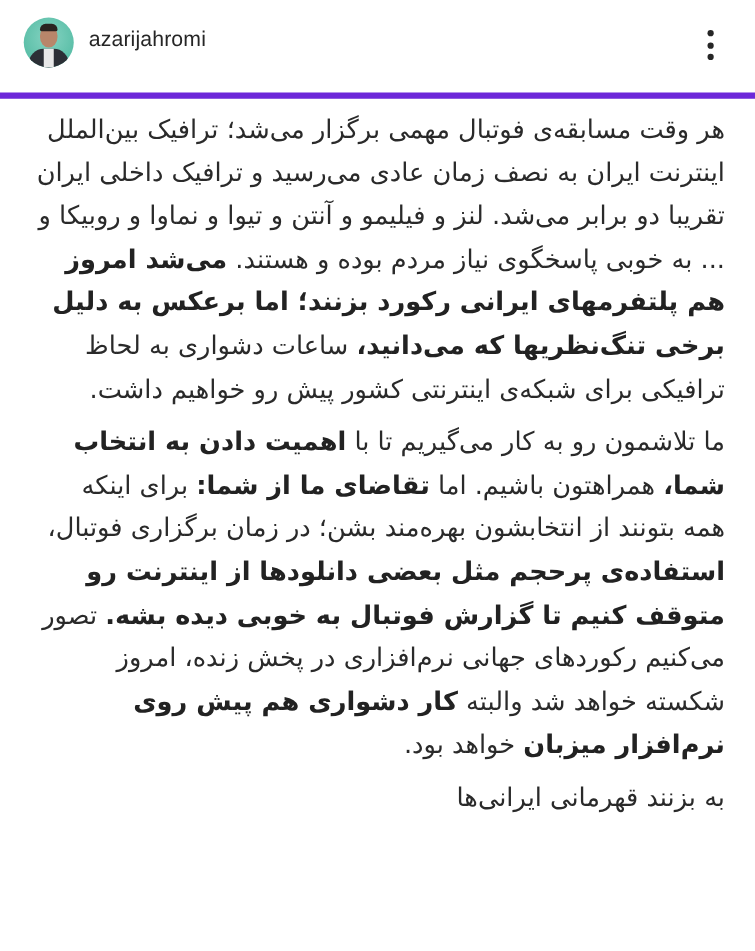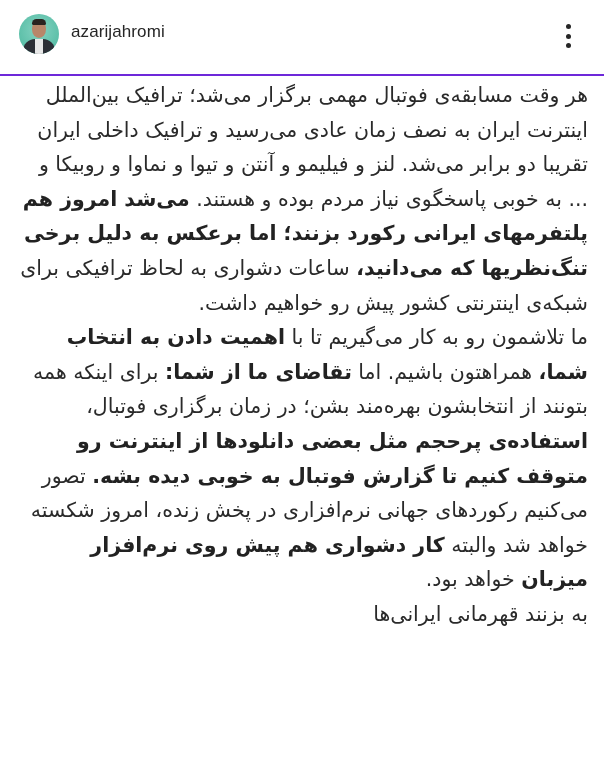--- a/index.html
+++ b/index.html
@@ -1,29 +1,29 @@
 <!DOCTYPE html>
 <html><head>
 <meta charset="utf-8">
 <style>
   html, body { margin: 0; padding: 0; background: #ffffff; }
   body { width: 604px; height: 761px; overflow: hidden; position: relative; font-family: "DejaVu Sans", sans-serif; color: #262626; }
-  .header { position: absolute; left: 0; top: 0; width: 604px; height: 74px; border-bottom: 2px solid #6d28d9; background: #fff; text-decoration: underline; }
+  .header { position: absolute; left: 0; top: 0; width: 604px; height: 74px; border-bottom: 5px solid #6d28d9; background: #fff; text-decoration: underline; }
   .avatar { position: absolute; left: 19px; top: 14px; width: 40px; height: 40px; border-radius: 50%;
             background: radial-gradient(circle at 50% 40%, #86d3c2 0%, #5bbfa8 70%, #4aa994 100%); overflow: hidden; }
   .avatar .head { position: absolute; left: 13px; top: 7px; width: 14px; height: 17px; border-radius: 45% 45% 50% 50%; background: #b8866a; }
   .avatar .hair { position: absolute; left: 13px; top: 5px; width: 14px; height: 6px; border-radius: 6px 6px 2px 2px; background: #2a2320; }
   .avatar .body { position: absolute; left: 4px; top: 25px; width: 32px; height: 20px; border-radius: 12px 12px 0 0; background: #2c2f36; }
   .avatar .shirt { position: absolute; left: 16px; top: 25px; width: 8px; height: 15px; background: #e8e8e8; }
   .username { position: absolute; left: 71px; top: 22px; font-family: "Liberation Sans", sans-serif; font-size: 17px; color: #262626; letter-spacing: 0.1px; }
   .more { position: absolute; left: 561px; top: 24px; width: 14px; height: 24px; display: flex; flex-direction: column; justify-content: space-between; align-items: center; cursor: pointer; }
   .more span { display: block; width: 5px; height: 5px; border-radius: 50%; background: #262626; }
   .caption { position: absolute; left: 18px; top: 78px; width: 570px; direction: rtl; text-align: right;
              font-family: "DejaVu Sans", sans-serif; font-size: 20.5px; line-height: 34.6px; color: #2a2a2a; }
-  .caption p { margin: 0; }
+  .caption p { margin: 8px; }
   .b { font-weight: bold; color: #222; }
 </style>
 </head>
 <body>
 
 <div class="header">
   <div class="avatar">
     <div class="body"></div>
     <div class="shirt"></div>
     <div class="head"></div>

